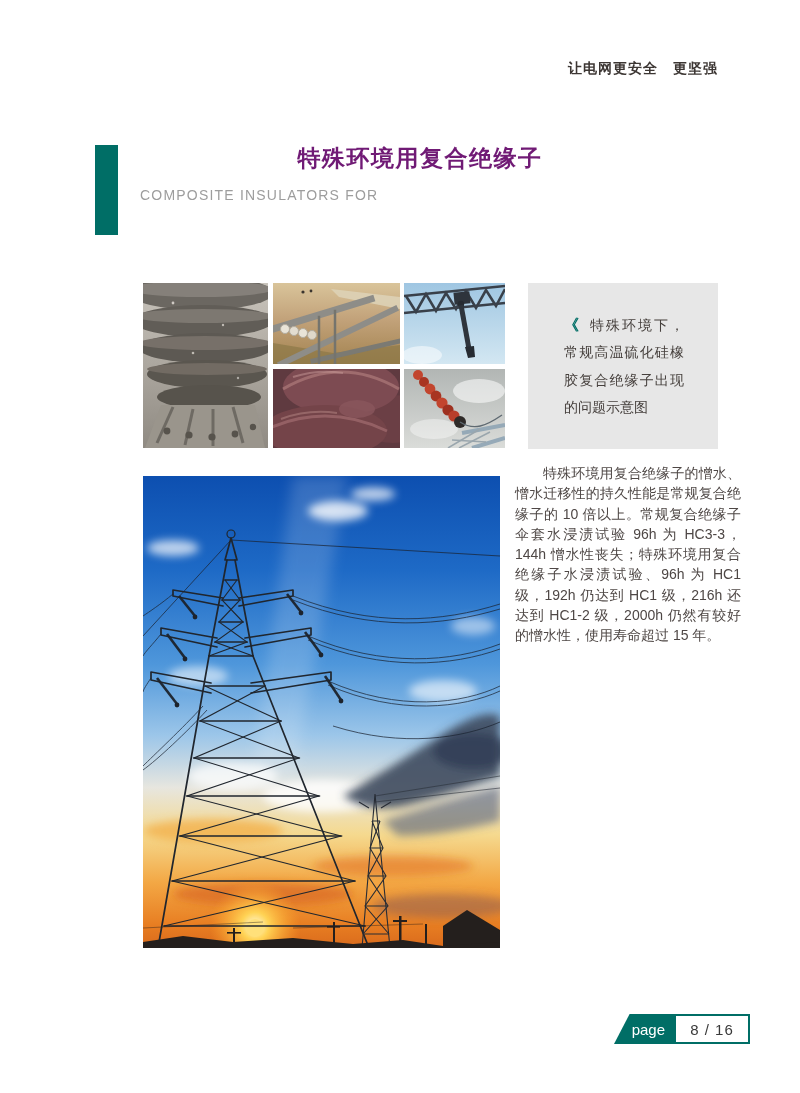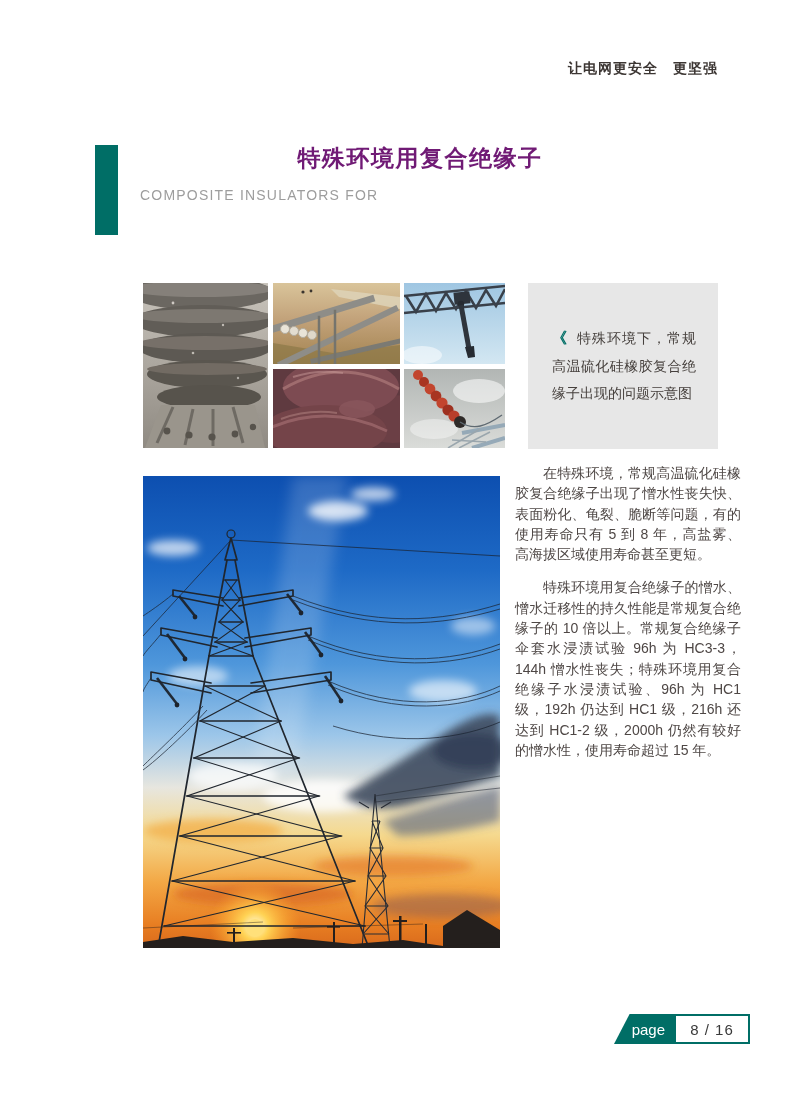--- a/index.html
+++ b/index.html
@@ -24,21 +24,21 @@
   .ph-a{left:0;top:0;width:125px;height:165px;}
   .ph-b{left:130px;top:0;width:127px;height:81px;}
   .ph-c{left:130px;top:86px;width:127px;height:79px;}
   .ph-d{left:261px;top:0;width:101px;height:81px;}
   .ph-e{left:261px;top:86px;width:101px;height:79px;}
   
   .caption-box{
     position:absolute;left:385px;top:0;width:190px;height:166px;
     display:flex;align-items:center;box-sizing:border-box;padding:0 18px 0 20px;
   }
-  .caption-text{margin:4px;font-size:14px;line-height:27.5px;color:#46403d;text-align:justify;}
+  .caption-text{margin:16px;font-size:14px;line-height:27.5px;color:#46403d;text-align:justify;}
   .caption-marker{font-weight:700;margin-right:9px;font-size:15px;}
   
   .main-photo{position:absolute;left:143px;top:476px;width:357px;height:472px;overflow:hidden;}
   
   .body-col{position:absolute;left:515px;top:463px;width:226px;}
   .body-col p{
     margin:0 0 13px 0;font-size:14px;line-height:20.3px;color:#4e4745;
     text-align:justify;text-indent:2em;
   }
   
@@ -362,21 +362,20 @@
         <rect x="184" y="450" width="13" height="1.6"></rect>
       </g>
       <g stroke="#241f1d" stroke-width="0.6" opacity="0.7">
         <line x1="0" y1="452" x2="120" y2="446"></line>
         <line x1="150" y1="452" x2="280" y2="448"></line>
       </g>
     </svg>
   </div>
 
   <div class="body-col">
-    <p>在特殊环境，常规高温硫化硅橡胶复合绝缘子出现了憎水性丧失快、表面粉化、龟裂、脆断等问题，有的使用寿命只有 5 到 8 年，高盐雾、高海拔区域使用寿命甚至更短。</p>
     <p>特殊环境用复合绝缘子的憎水、憎水迁移性的持久性能是常规复合绝缘子的 10 倍以上。常规复合绝缘子伞套水浸渍试验 96h 为 HC3-3，144h 憎水性丧失；特殊环境用复合绝缘子水浸渍试验、96h 为 HC1 级，192h 仍达到 HC1 级，216h 还达到 HC1-2 级，2000h 仍然有较好的憎水性，使用寿命超过 15 年。</p>
   </div>
 
   <div class="footer">
     <div class="footer-tab" style="background:#006E66">page</div>
     <div class="footer-num" style="border:2px solid #006E66">8 / 16</div>
   </div>
 
 </div>
 

